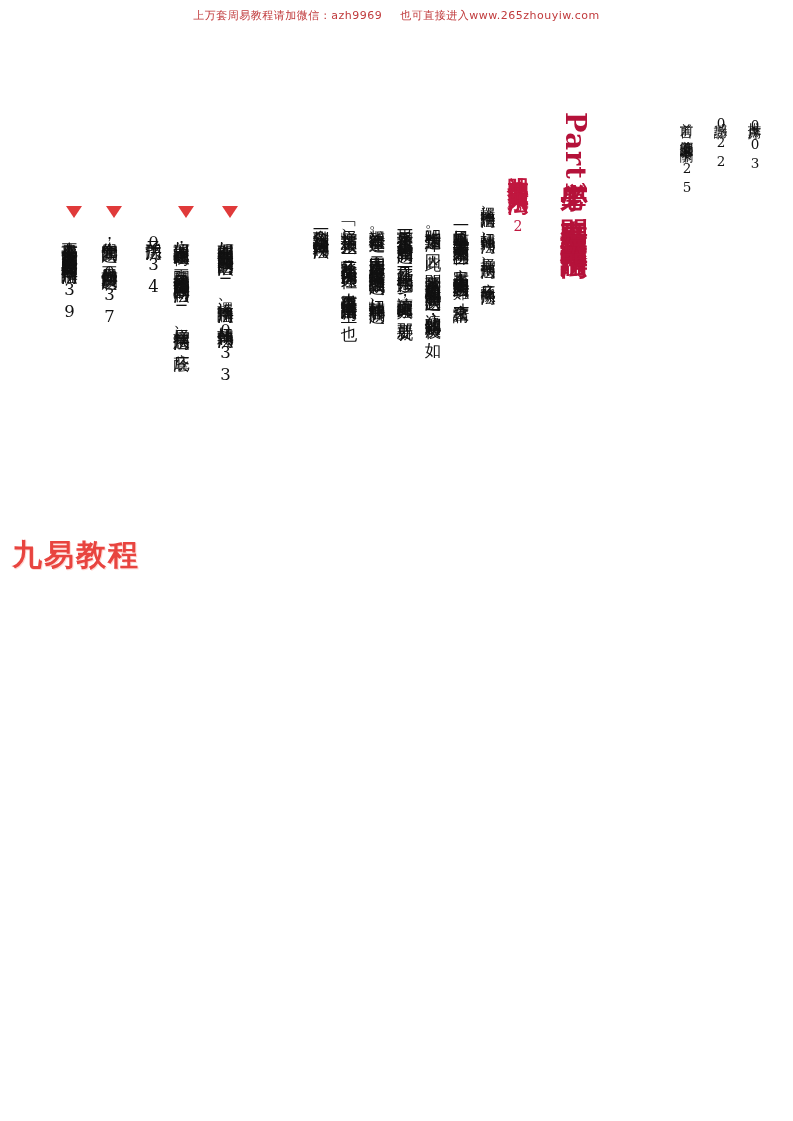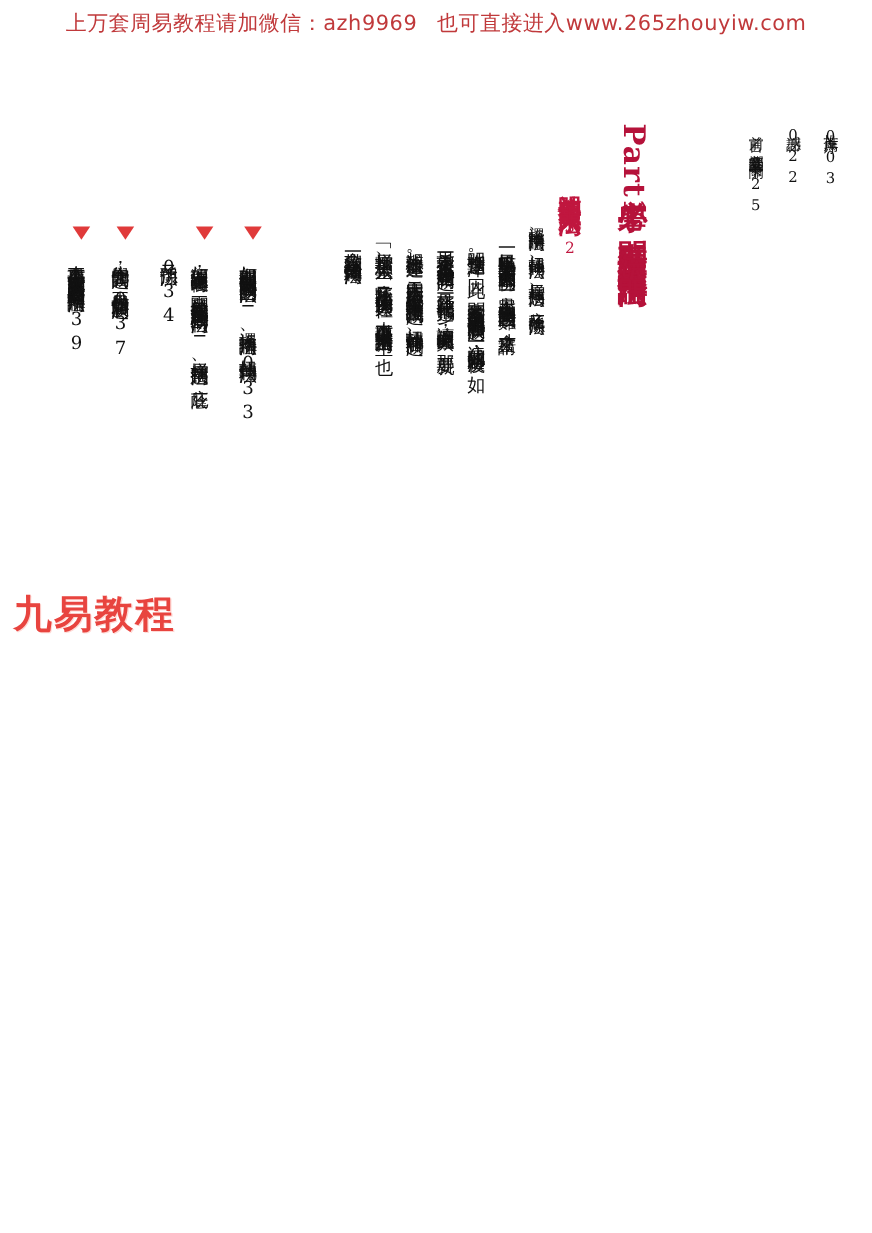--- a/index.html
+++ b/index.html
@@ -14,34 +14,34 @@
     position: relative;
     overflow: hidden;
   }
 
   .watermark-top {
     position: absolute;
     top: 8px;
     left: 0;
     width: 793px;
     text-align: center;
-    font-size: 19px;
+    font-size: 11px;
     color: #c0393b;
     font-family: "DejaVu Sans", "Liberation Sans", sans-serif;
     letter-spacing: 0.5px;
     white-space: nowrap;
   }
   .watermark-top .seg { display: inline-block; }
   .watermark-top .gap { display: inline-block; width: 18px; }
 
   .watermark-center {
     position: absolute;
     left: 12px;
     top: 535px;
-    font-size: 35px;
+    font-size: 30px;
     font-weight: bold;
     color: #e8443f;
     font-family: "DejaVu Sans", "Liberation Sans", sans-serif;
     letter-spacing: 2px;
     text-shadow: 1px 1px 0 #ffd9d5;
   }
 
   
   .page {
     position: absolute;

